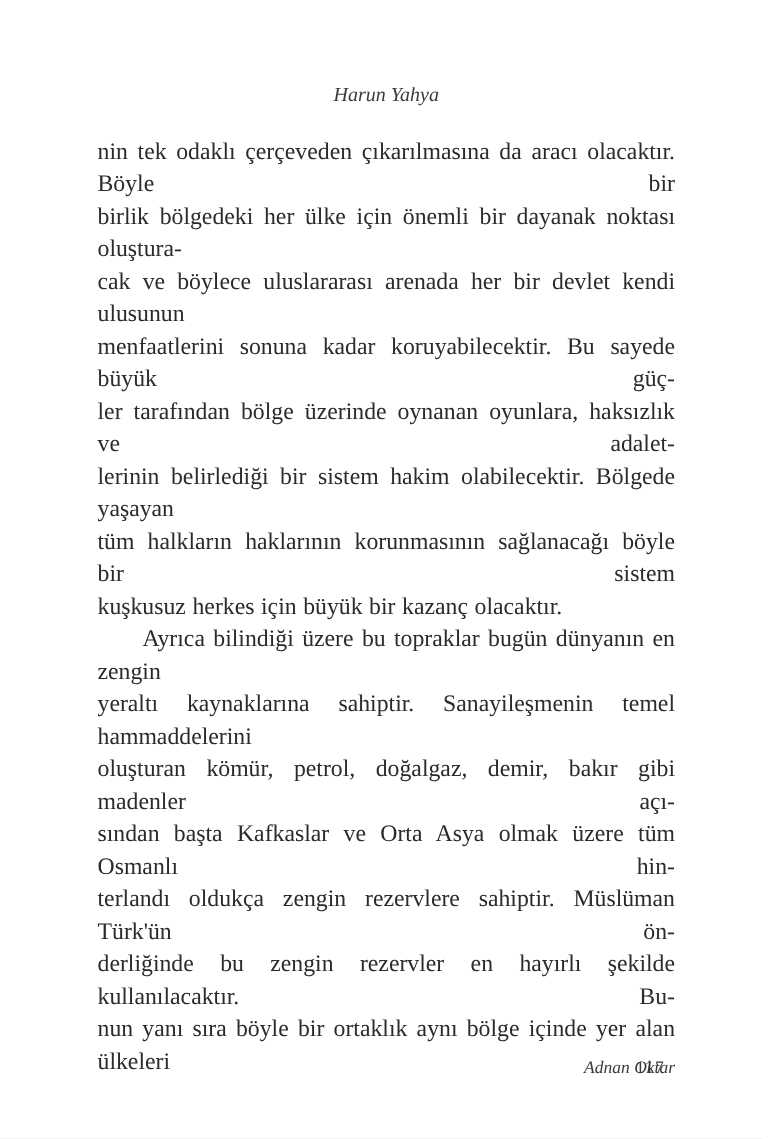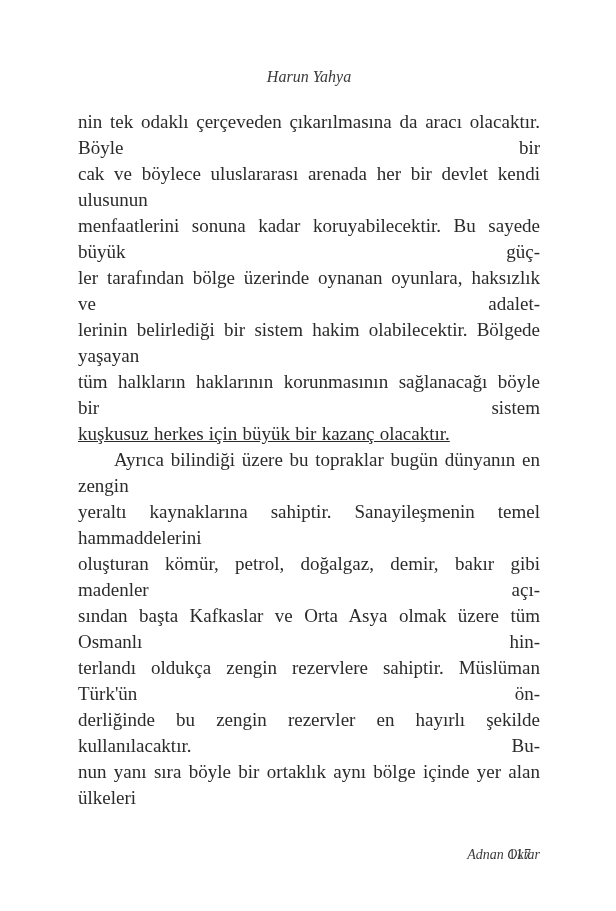--- a/index.html
+++ b/index.html
@@ -38,21 +38,20 @@
     text-align: justify;
     text-align-last: justify;
     white-space: normal;
     word-spacing: 0.5px;
   }
   .line.indent {
     text-indent: 36px;
   }
   .line.para-end {
     text-align-last: left;
-    text-decoration: underline;
   }
   .footer {
     position: absolute;
     top: 847px;
     left: 78px;
     width: 462px;
     font-size: 14px;
   }
   .footer-author {
     position: absolute;
@@ -74,20 +73,21 @@
 </style>
 </head>
 <body>
 
 <div class="page">
 
   <div class="running-head">Harun Yahya</div>
 
   <div class="body-text">
       <div class="line">nin tek odaklı çerçeveden çıkarılmasına da aracı olacaktır. Böyle bir</div>
+      <div class="line">birlik bölgedeki her ülke için önemli bir dayanak noktası oluştura-</div>
       <div class="line">cak ve böylece uluslararası arenada her bir devlet kendi ulusunun</div>
       <div class="line">menfaatlerini sonuna kadar koruyabilecektir. Bu sayede büyük güç-</div>
       <div class="line">ler tarafından bölge üzerinde oynanan oyunlara, haksızlık ve adalet-</div>
       <div class="line">lerinin belirlediği bir sistem hakim olabilecektir. Bölgede yaşayan</div>
       <div class="line">tüm halkların haklarının korunmasının sağlanacağı böyle bir sistem</div>
       <div class="line para-end">kuşkusuz herkes için büyük bir kazanç olacaktır.</div>
       <div class="line indent">Ayrıca bilindiği üzere bu topraklar bugün dünyanın en zengin</div>
       <div class="line">yeraltı kaynaklarına sahiptir. Sanayileşmenin temel hammaddelerini</div>
       <div class="line">oluşturan kömür, petrol, doğalgaz, demir, bakır gibi madenler açı-</div>
       <div class="line">sından başta Kafkaslar ve Orta Asya olmak üzere tüm Osmanlı hin-</div>

